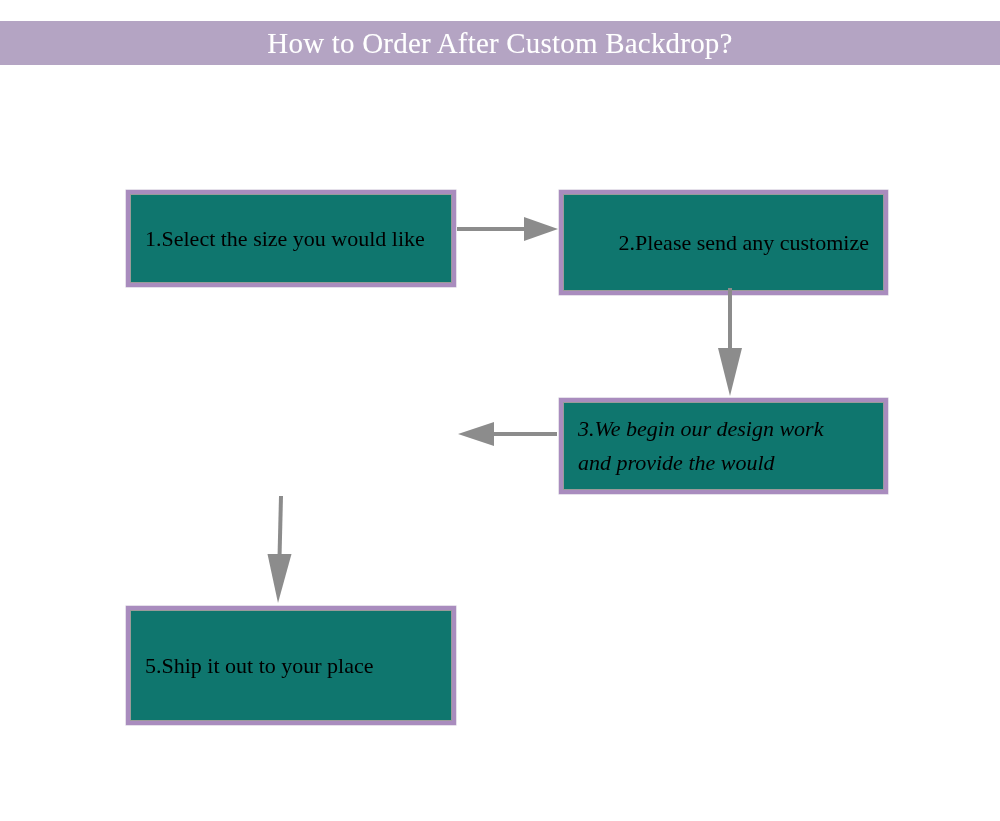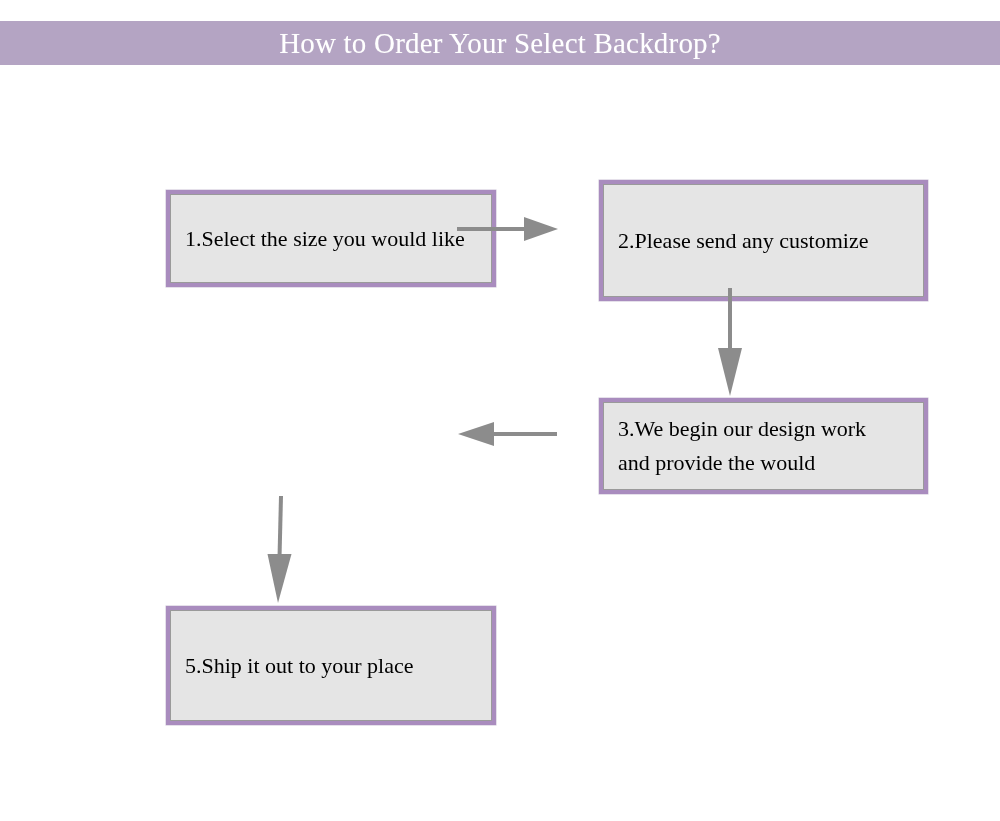--- a/index.html
+++ b/index.html
@@ -40,73 +40,72 @@
     letter-spacing: 0.2px;
     line-height: 1;
     white-space: nowrap;
     text-shadow: 0 0 1px rgba(255,255,255,0.35);
   }
 
   
   .flow-box {
     position: absolute;
     box-sizing: border-box;
-    background: #e5e5e5;
+    background: #0f766e;
     border: 4px solid #a98cbe;
     box-shadow: 0 0 0 0.5px rgba(140,115,160,0.45);
     display: flex;
     flex-direction: column;
     justify-content: center;
-    margin-left: 40px;
   }
   .flow-box .inner {
     box-sizing: border-box;
     width: 100%;
     height: 100%;
     border: 1px solid #9a9a9a;
     display: flex;
     flex-direction: column;
     justify-content: center;
     padding: 0 14px;
   }
   .flow-box .line {
     color: #000000;
     font-family: "Liberation Serif", "DejaVu Serif", serif;
     font-size: 22px;
     line-height: 34px;
     white-space: nowrap;
   }
   .align-indent .line-2 { padding-left: 22px; }
-  .align-left .line { text-align: left; }
+  .align-left .line { text-align: left; font-style: italic; }
   .align-single { justify-content: center; }
 
   
   #box-1 { left: 126px; top: 190px; width: 330px; height: 97px; }
-  #box-2 { left: 559px; top: 180px; width: 329px; height: 121px; }
+  #box-2 { left: 559px; top: 190px; width: 329px; height: 105px; text-align: right; }
   #box-3 { left: 559px; top: 398px; width: 329px; height: 96px; }
   #box-4 { left: 126px; top: 398px; width: 330px; height: 96px; }
   #box-5 { left: 126px; top: 606px; width: 330px; height: 119px; }
 
   
   #arrow-layer {
     position: absolute;
     left: 0;
     top: 0;
     width: 1000px;
     height: 821px;
     pointer-events: none;
   }
 </style>
 </head>
 <body>
 
 <div id="canvas">
 
   <div class="header-band">
-    <div class="header-title">How to Order Your Select Backdrop?</div>
+    <div class="header-title">How to Order After Custom Backdrop?</div>
   </div>
 
   <div class="flow-box align-indent" id="box-1">
     <div class="inner">
       <div class="line line-1">1.Select the size you would like</div>
     </div>
   </div>
 
   <div class="flow-box align-indent" id="box-2">
     <div class="inner">

